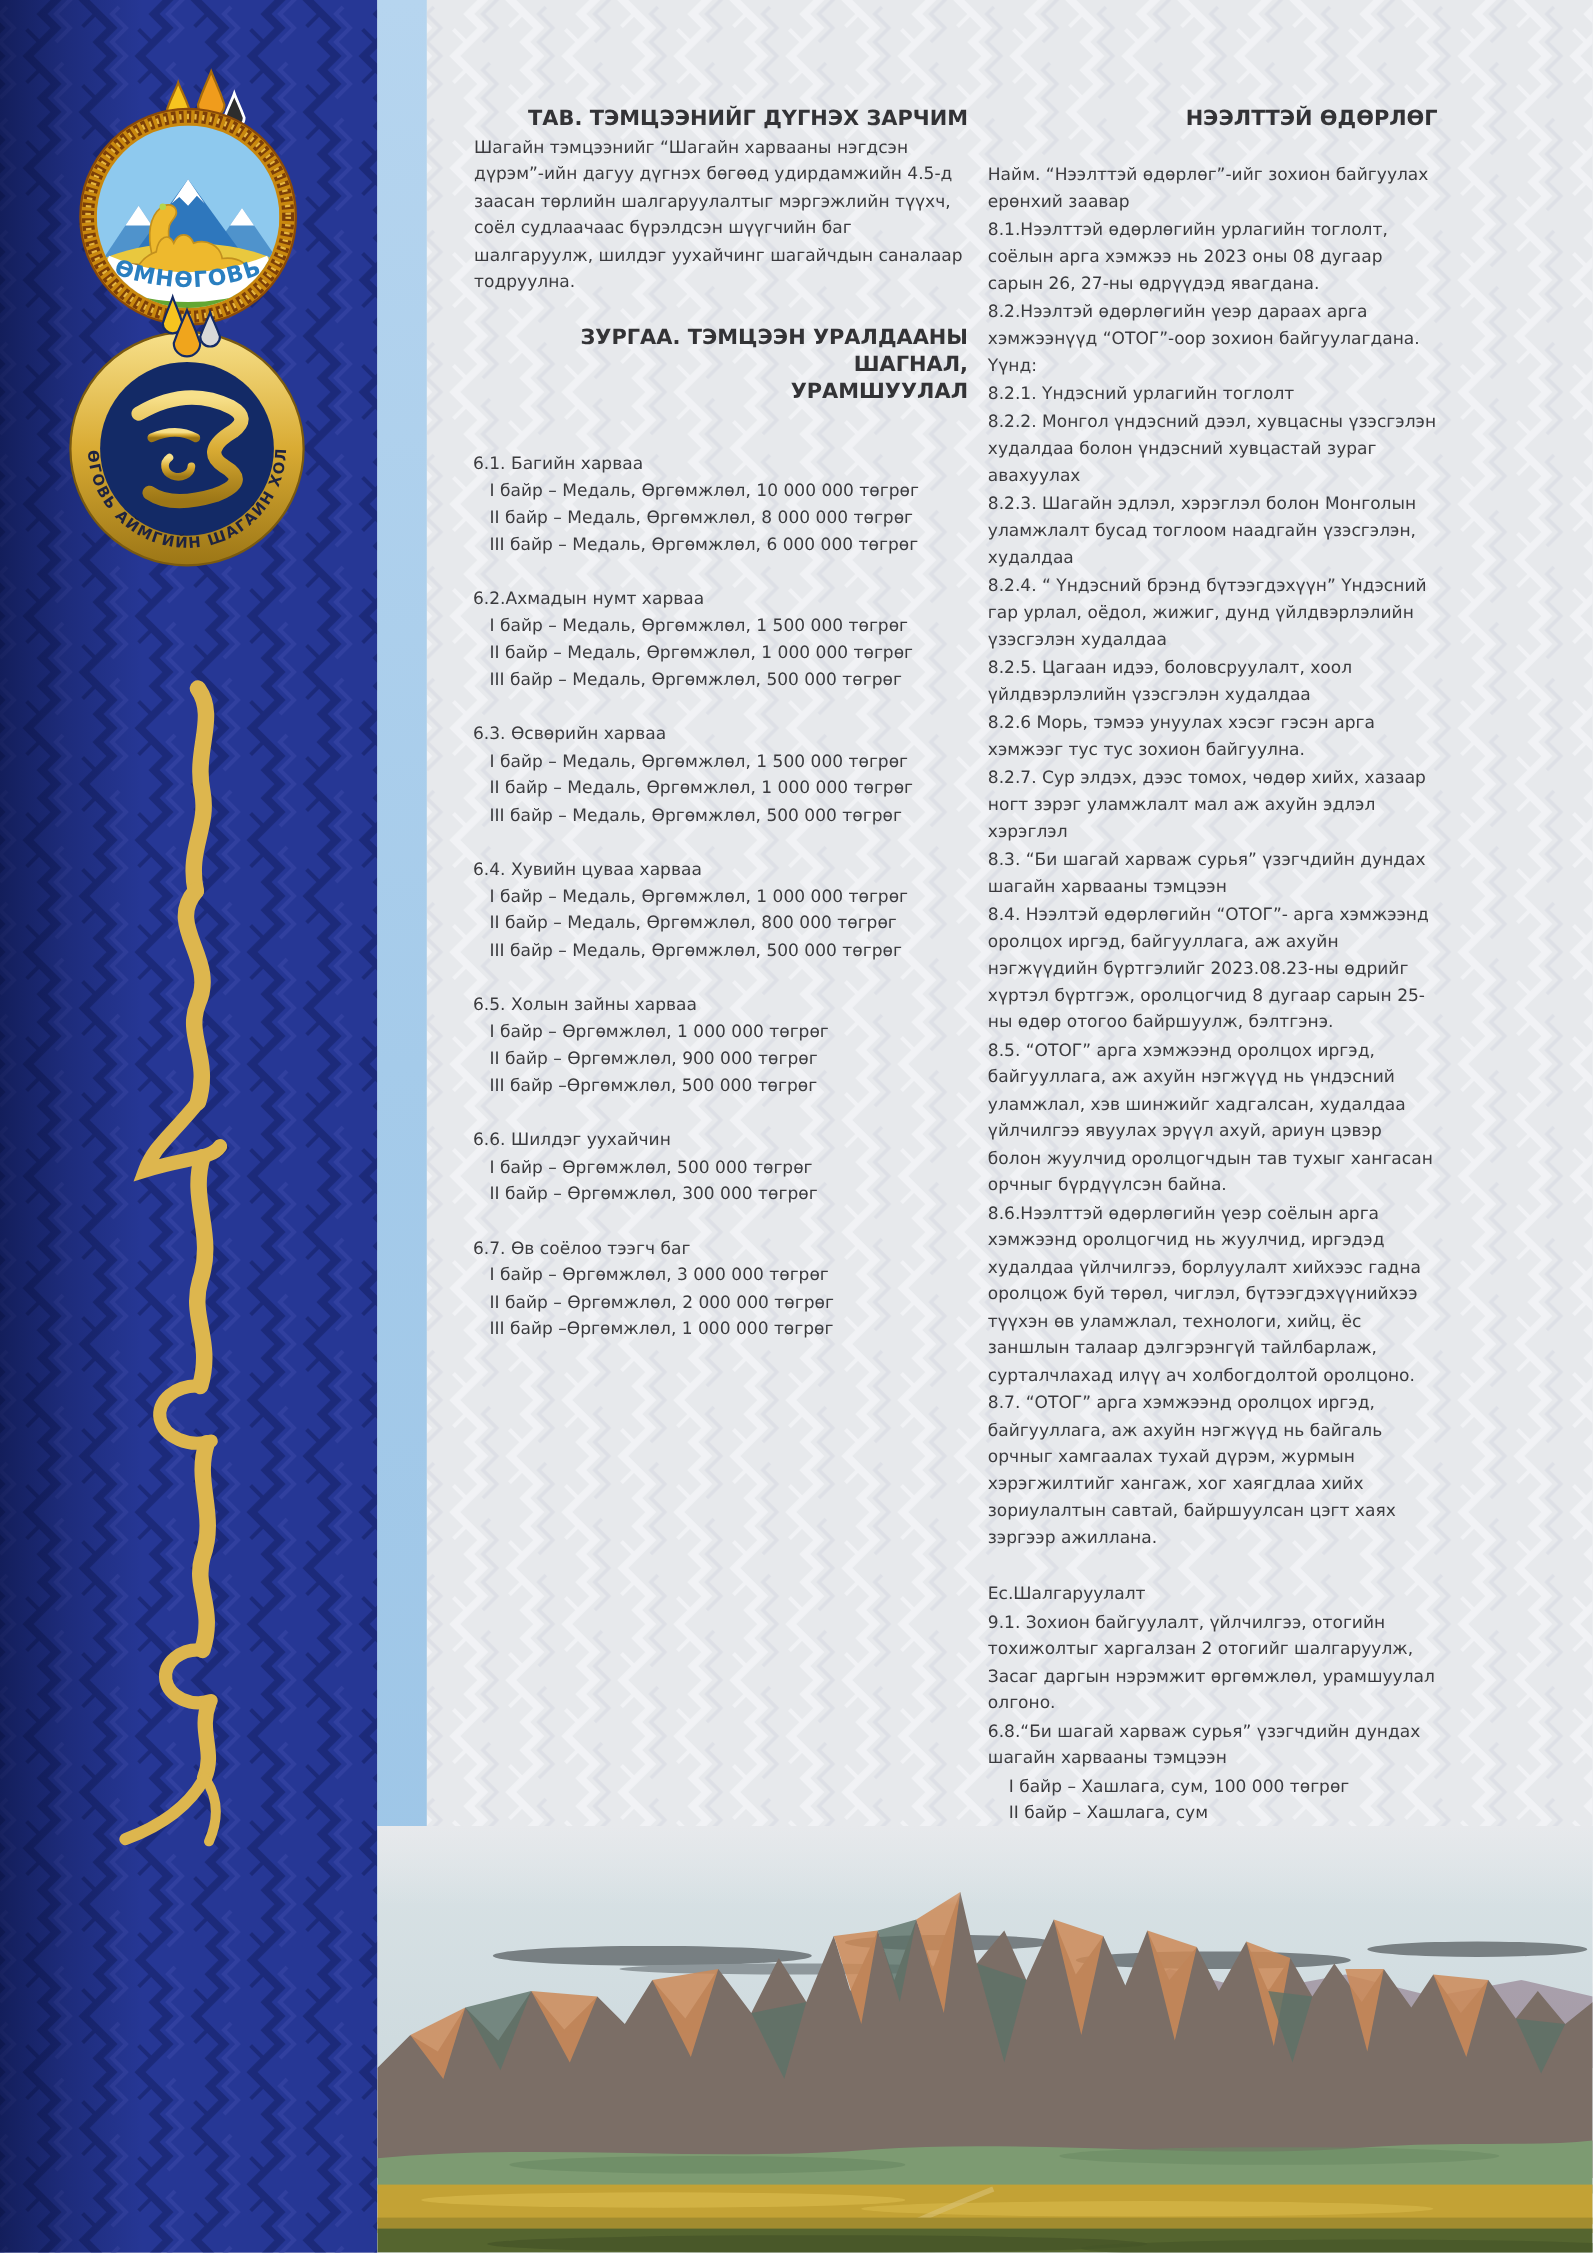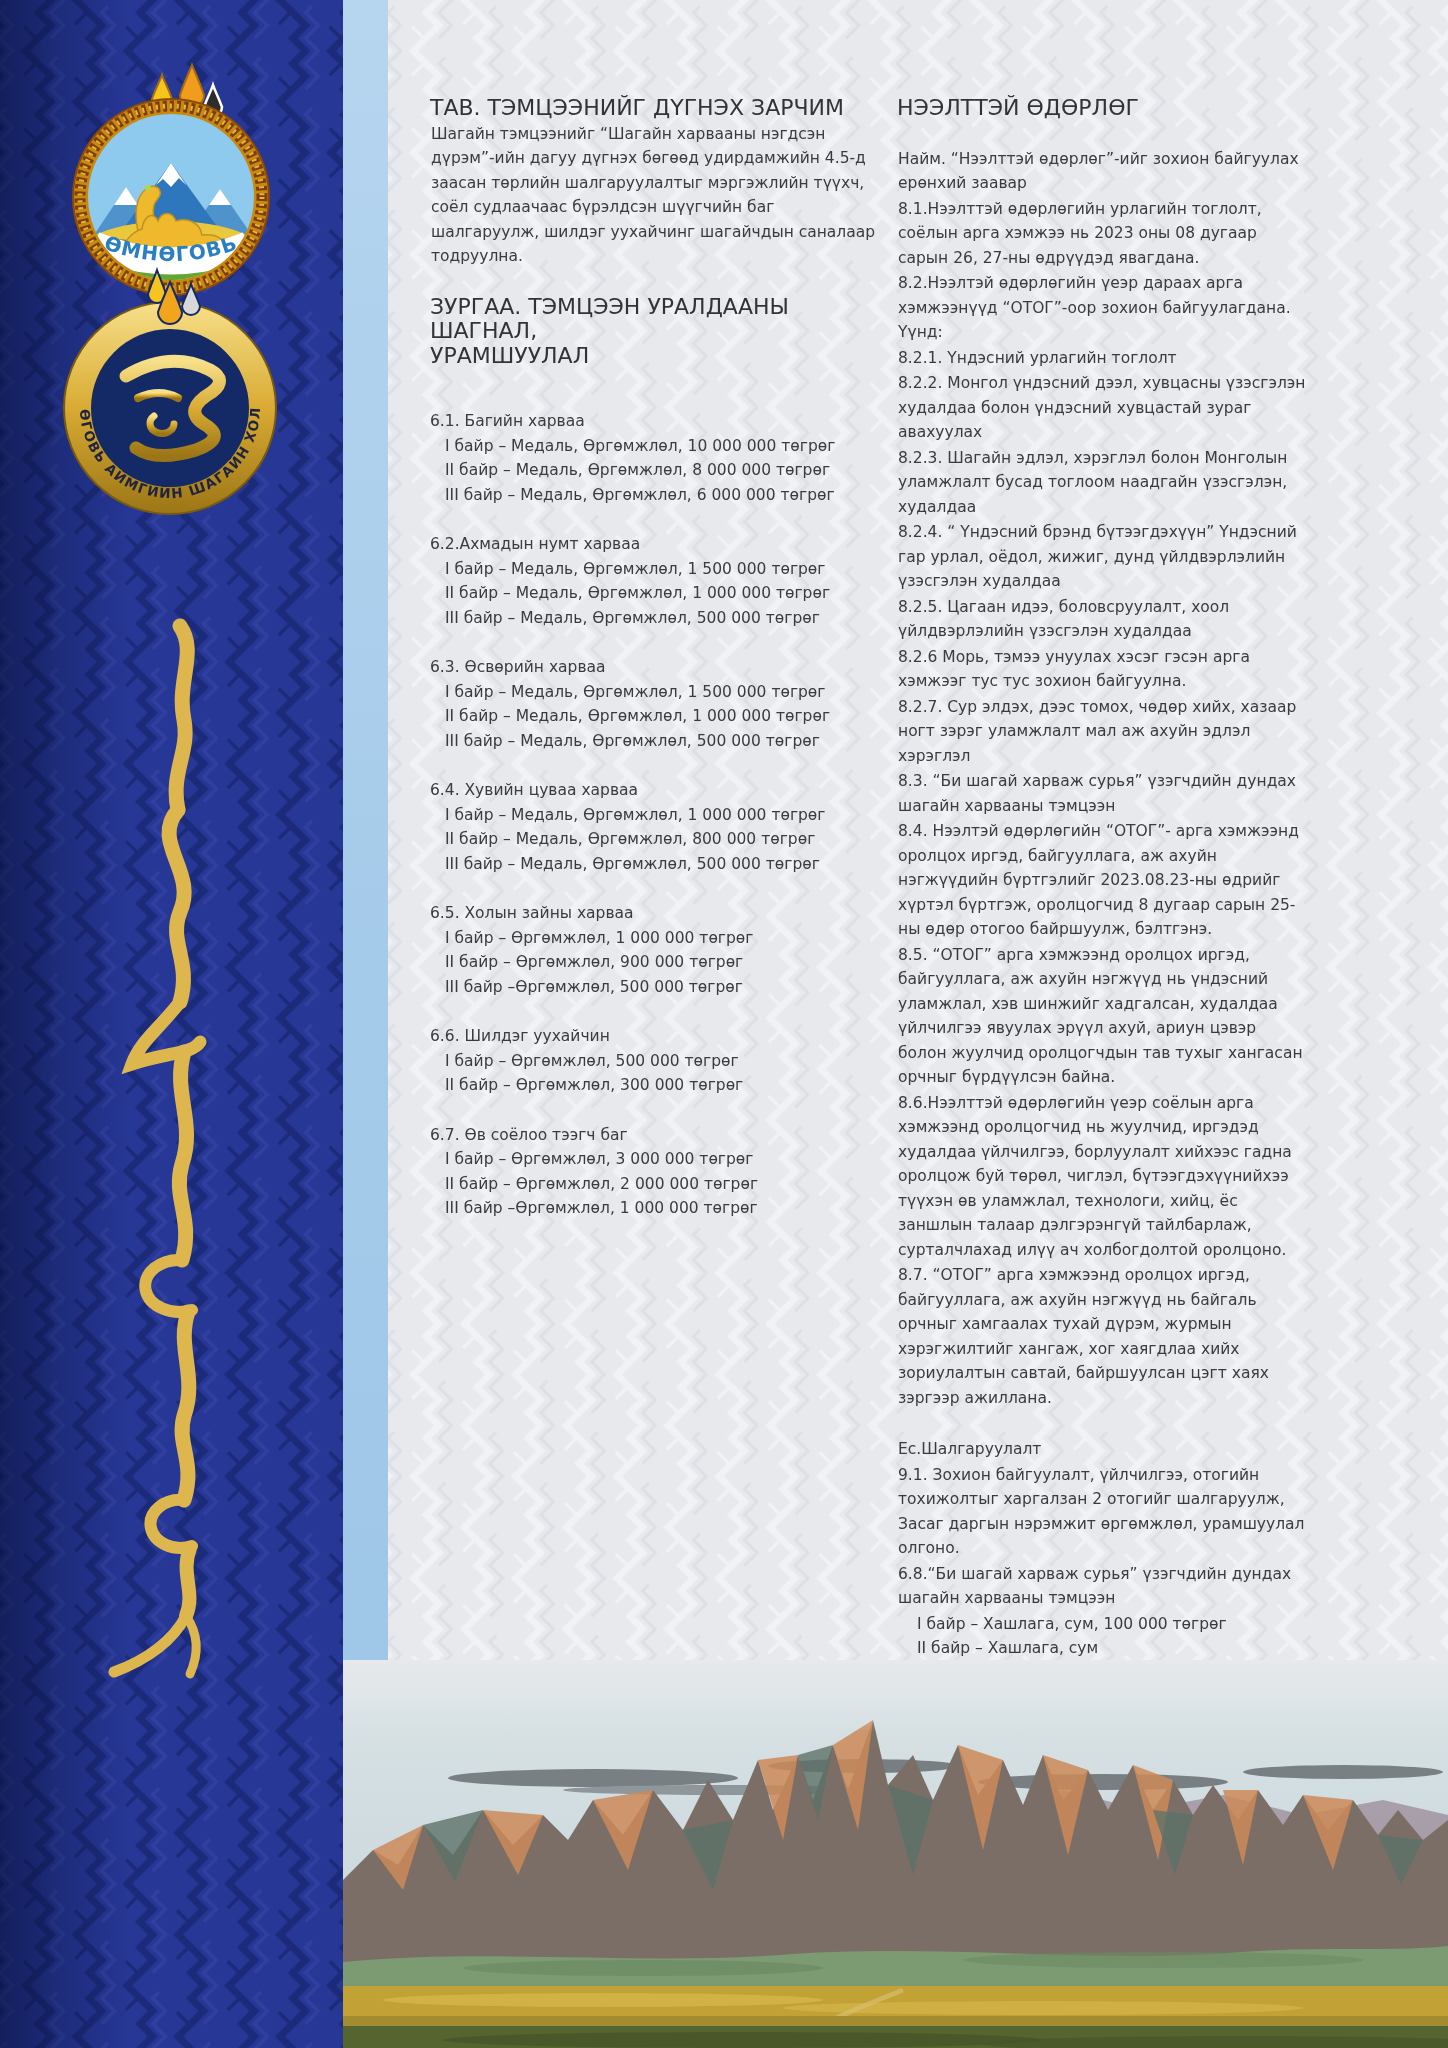--- a/index.html
+++ b/index.html
@@ -15,21 +15,21 @@
   .script{position:absolute;left:80px;top:612px;}
 
   
   .strip{position:absolute;left:343px;top:0;width:45px;height:1760px;background:linear-gradient(180deg,#b6d5ef 0%,#a5cbea 55%,#9ec6e7 100%);}
 
   
   .content-bg{position:absolute;left:388px;top:0;width:1060px;height:2048px;}
   .col{position:absolute;top:96px;color:#3b3b3e;font-size:15.5px;line-height:24.5px;}
   .col-left{left:430px;width:450px;}
   .col-right{left:897px;width:410px;}
-  .h{font-weight:normal;font-size:22px;white-space:pre-line;color:#333336;}
+  .h{font-weight:bold;font-size:19px;white-space:pre-line;color:#333336;text-align:right;}
   .p{margin:1px;}
   .grp{margin:16px 0 25px 0;}
   .line{padding-left:15px;}
   .indent{padding-left:20px;}
   .sp{height:25px;}
 
   
   .landscape{position:absolute;left:343px;top:1660px;width:1105px;height:388px;}
 </style>
 </head>

